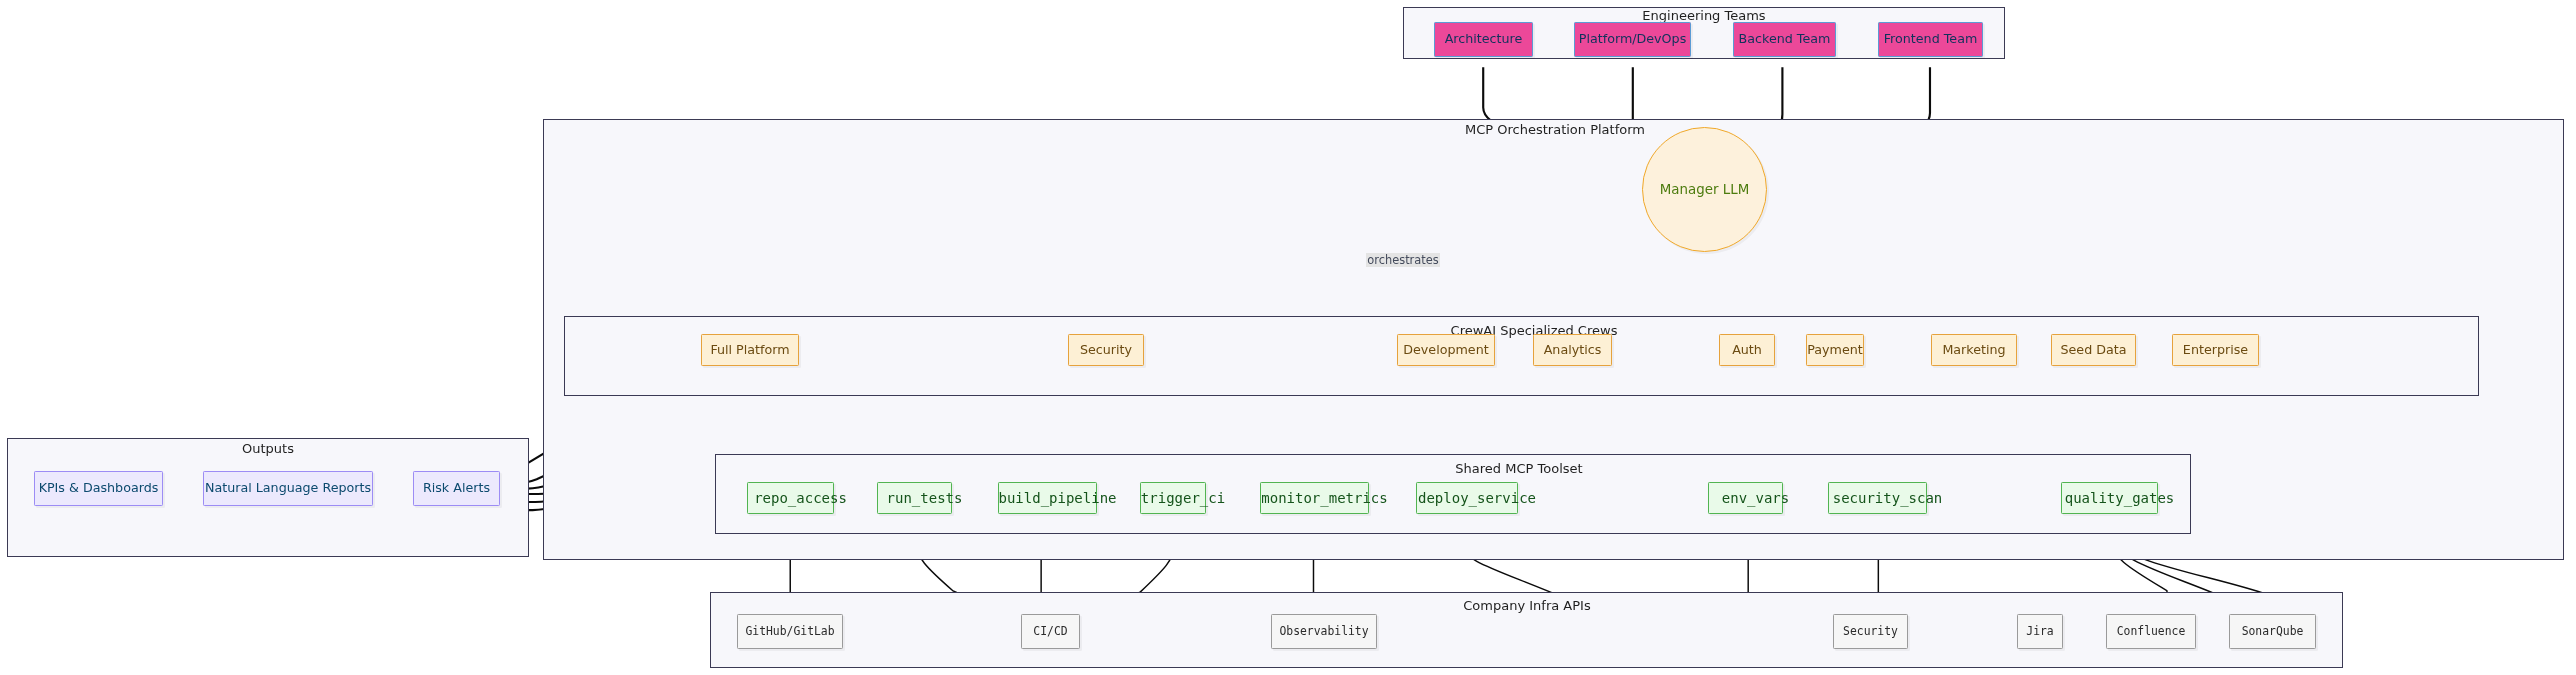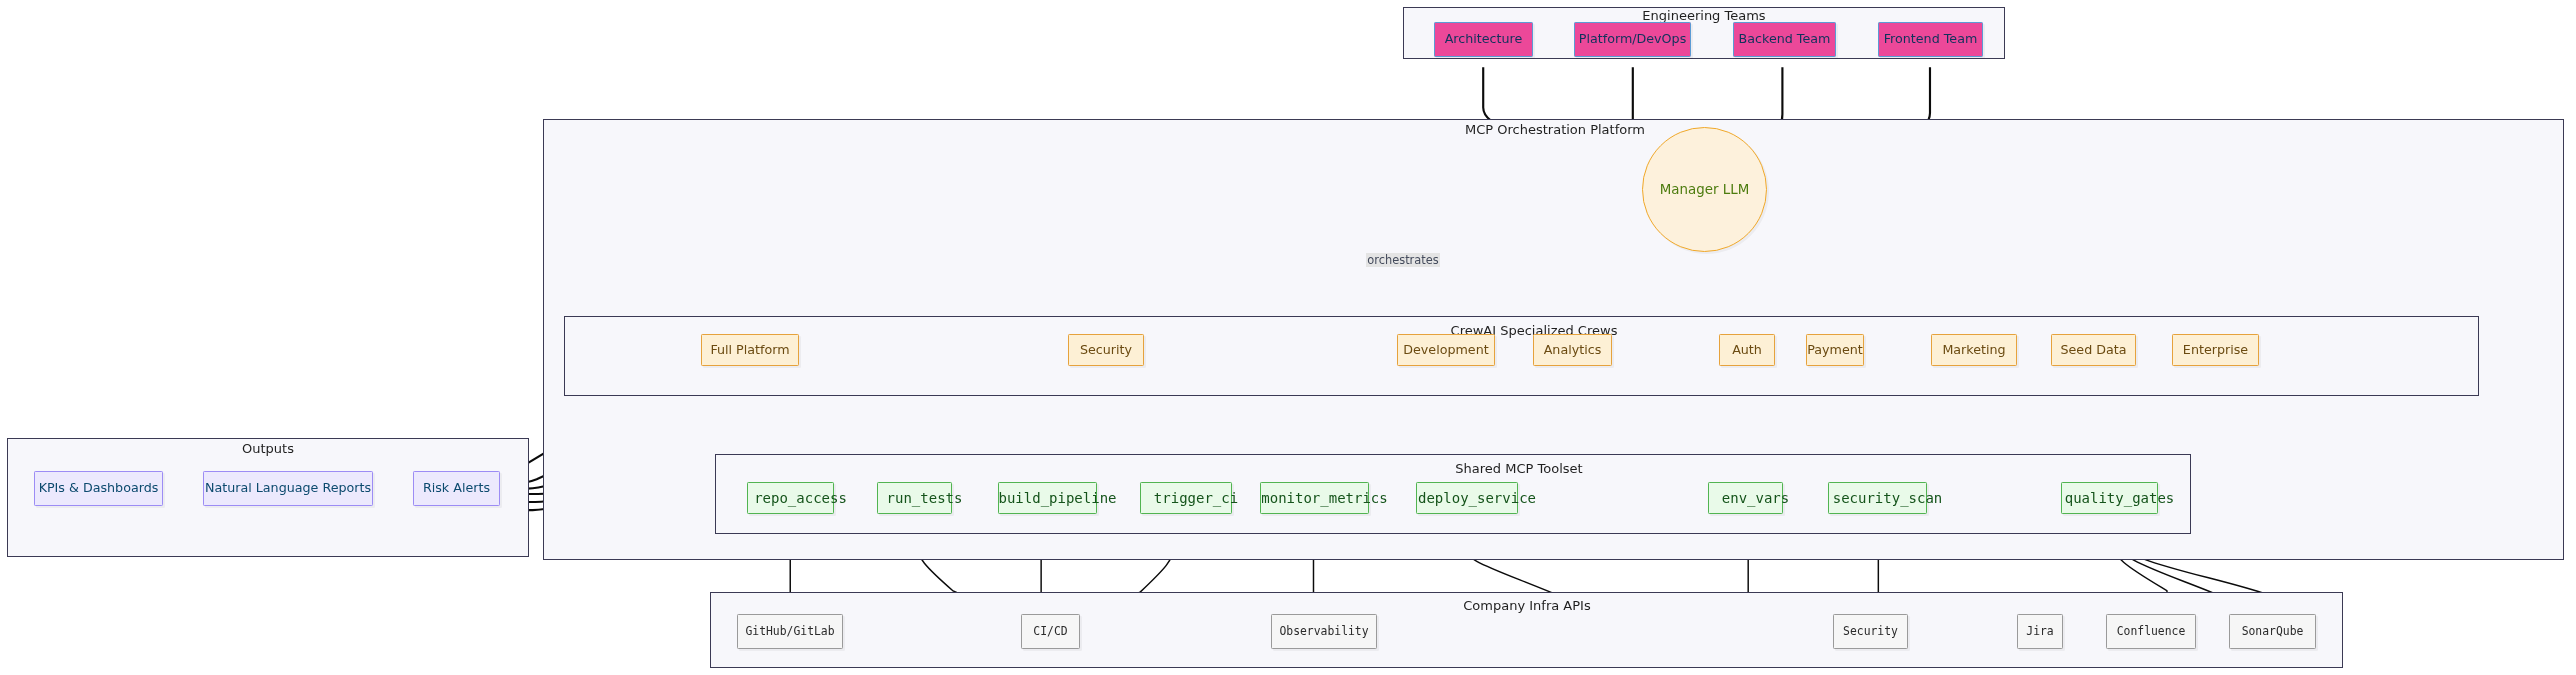--- a/index.html
+++ b/index.html
@@ -174,21 +174,21 @@
 
   <div class="node n-tool" style="left:747px;top:482px;width:87px;height:32px;">
     <span>repo_access</span>
   </div>
   <div class="node n-tool" style="left:877px;top:482px;width:75px;height:32px;">
     <span>run_tests</span>
   </div>
   <div class="node n-tool" style="left:998px;top:482px;width:99px;height:32px;">
     <span>build_pipeline</span>
   </div>
-  <div class="node n-tool" style="left:1140px;top:482px;width:92px;height:32px;">
+  <div class="node n-tool" style="left:1140px;top:482px;width:66px;height:32px;">
     <span>trigger_ci</span>
   </div>
   <div class="node n-tool" style="left:1260px;top:482px;width:109px;height:32px;">
     <span>monitor_metrics</span>
   </div>
   <div class="node n-tool" style="left:1416px;top:482px;width:102px;height:32px;">
     <span>deploy_service</span>
   </div>
   <div class="node n-tool" style="left:1708px;top:482px;width:75px;height:32px;">
     <span>env_vars</span>

